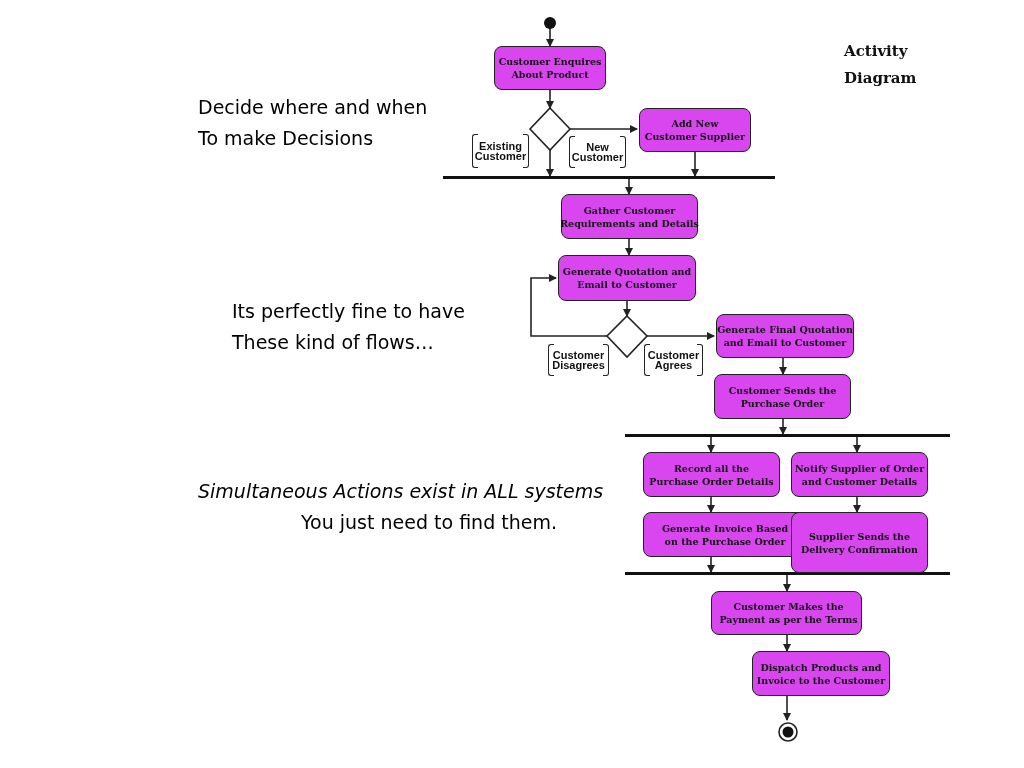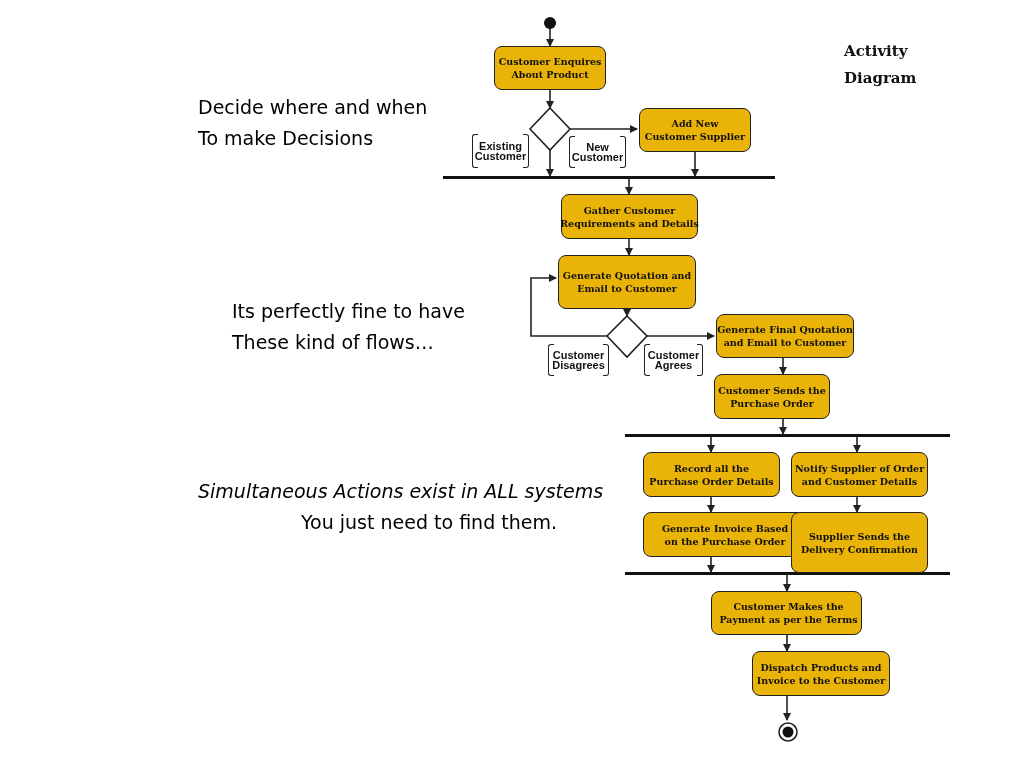--- a/index.html
+++ b/index.html
@@ -1,20 +1,20 @@
 <!DOCTYPE html>
 <html><head>
 <meta charset="utf-8">
 <style>
   html, body { margin:0; padding:0; background:#ffffff; }
   body { width:1024px; height:768px; position:relative; overflow:hidden; }
   .note { position:absolute; font-family:"DejaVu Sans", sans-serif; font-size:19px; color:#000; line-height:31px; white-space:pre; }
   .title { position:absolute; left:844px; top:38px; width:100px; font-family:"DejaVu Serif", serif; font-weight:bold; font-size:15px; line-height:27px; text-align:left; color:#111; }
   svg { position:absolute; left:0; top:0; }
-  .box { position:absolute; box-sizing:border-box; border:1.6px solid #222; border-radius:8px; background:#eab308;
+  .box { position:absolute; box-sizing:border-box; border:1.6px solid #222; border-radius:8px; background:#d946ef;
          display:flex; align-items:center; justify-content:center; text-align:center;
          font-family:"DejaVu Serif", serif; font-weight:bold; font-size:9.5px; line-height:13px; color:#111; padding:0 4px; }
   .guard { position:absolute; box-sizing:border-box; display:flex; align-items:center; justify-content:center; text-align:center;
            font-family:Liberation Sans, sans-serif; font-weight:bold; font-size:11px; line-height:10px; color:#111; }
   .guard::before, .guard::after { content:""; position:absolute; top:0; bottom:0; width:5px; border:1.4px solid #222; }
   .guard::before { left:0; border-right:none; border-radius:3px 0 0 3px; }
   .guard::after { right:0; border-left:none; border-radius:0 3px 3px 0; }
 </style>
 </head>
 <body>
@@ -72,25 +72,25 @@
 These kind of flows…</div>
 <div class="note" style="left:198px; top:476px;font-style:italic;">Simultaneous Actions exist in ALL systems</div>
 <div class="note" style="left:301px; top:507px;">You just need to find them.</div>
 
 <div class="box" style="left:494px; top:46px; width:112px; height:44px; white-space:pre;">Customer Enquires
 About Product</div>
 <div class="box" style="left:639px; top:108px; width:112px; height:44px; white-space:pre;">Add New
 Customer Supplier</div>
 <div class="box" style="left:561px; top:194px; width:137px; height:45px; white-space:pre;">Gather Customer
 Requirements and Details</div>
-<div class="box" style="left:558px; top:255px; width:138px; height:54px; white-space:pre;">Generate Quotation and
+<div class="box" style="left:558px; top:255px; width:138px; height:46px; white-space:pre;">Generate Quotation and
 Email to Customer</div>
 <div class="box" style="left:716px; top:314px; width:138px; height:44px; white-space:pre;">Generate Final Quotation
 and Email to Customer</div>
-<div class="box" style="left:714px; top:374px; width:116px; height:45px; white-space:pre;">Customer Sends the
+<div class="box" style="left:714px; top:374px; width:137px; height:45px; white-space:pre;">Customer Sends the
 Purchase Order</div>
 <div class="box" style="left:643px; top:452px; width:137px; height:45px; white-space:pre;">Record all the
 Purchase Order Details</div>
 <div class="box" style="left:791px; top:452px; width:137px; height:45px; white-space:pre;">Notify Supplier of Order
 and Customer Details</div>
 <div class="box" style="left:643px; top:512px; width:164px; height:45px; white-space:pre;">Generate Invoice Based
 on the Purchase Order</div>
 <div class="box" style="left:791px; top:512px; width:137px; height:61px; white-space:pre;">Supplier Sends the
 Delivery Confirmation</div>
 <div class="box" style="left:711px; top:591px; width:151px; height:44px; white-space:pre;padding-left:8px;">Customer Makes the

